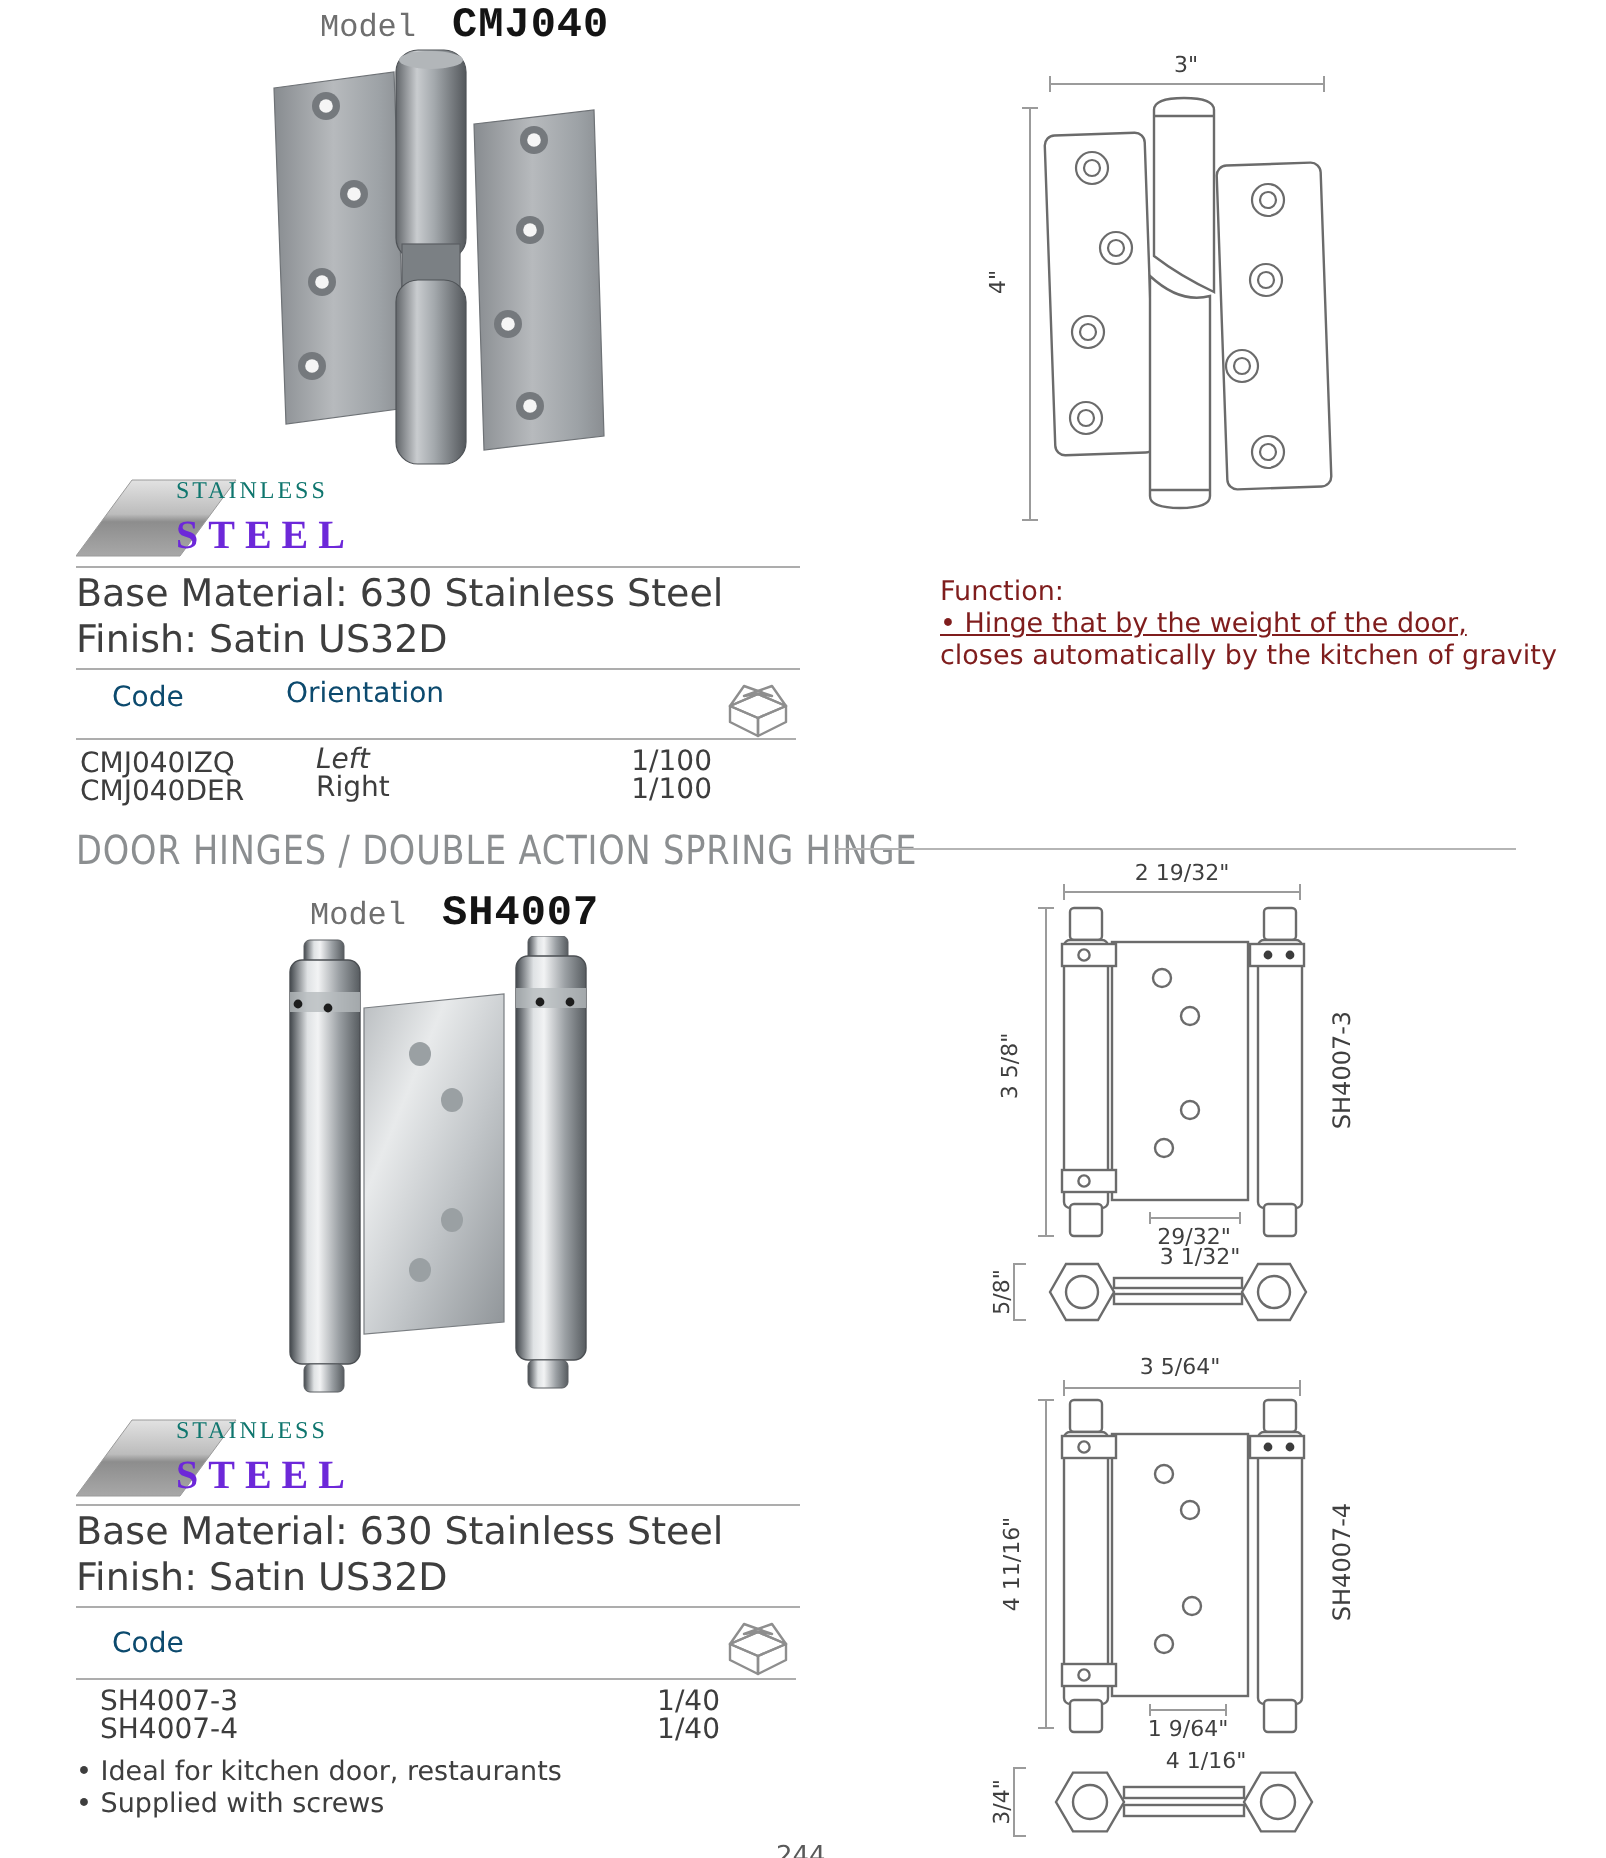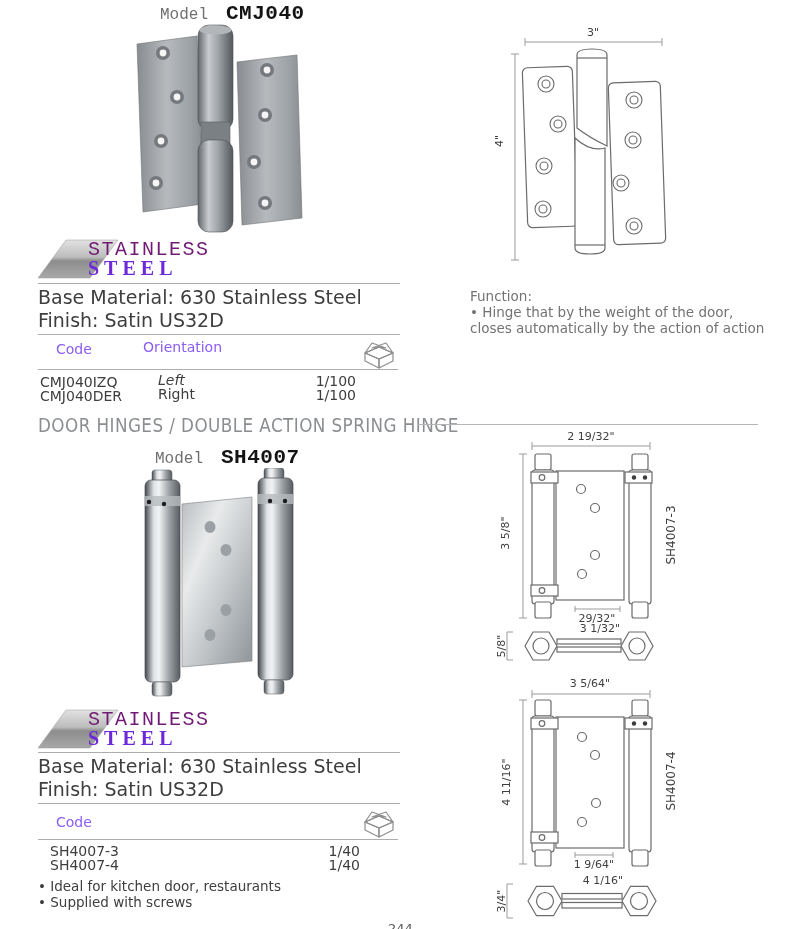--- a/index.html
+++ b/index.html
@@ -12,37 +12,37 @@
   .rule { position:absolute; height:1px; background:#adadad; }
 
   
   .model-row { position:absolute; white-space:nowrap;font-family:Liberation Mono, monospace; }
   .model-label { font-size:16px; color:#6f6f6f; margin-right:18px; }
   .model-number { font-size:21px; font-weight:bold; color:#141414; letter-spacing:0.5px; }
 
   
   .badge { position:absolute; width:170px; height:42px; }
   .badge svg { position:absolute; left:0; top:0; }
-  .badge-l1 { position:absolute; left:50px; top:0; font-family:Liberation Mono, monospace;
-              font-size:20px; color:#701a75; letter-spacing:1.5px; }
+  .badge-l1 { position:absolute; left:50px; top:0; font-family:Liberation Serif, serif;
+              font-size:12px; color:#0f766e; letter-spacing:1.5px; }
   .badge-l2 { position:absolute; left:50px; top:19px; font-family:"Liberation Serif","DejaVu Serif",serif;
               font-size:20px; font-weight:bold; color:#6d28d9; letter-spacing:5px; }
 
   .spec-line { position:absolute; font-size:19px; font-weight:500; color:#3e3e3e; white-space:nowrap; }
 
   
-  .tbl-head { position:absolute; font-size:14px; color:#8b5cf6; }
+  .tbl-head { position:absolute; font-size:14px; color:#0c4a6e; }
   .tbl-cell { position:absolute; font-size:14px; color:#3d3d3d; white-space:nowrap; }
   .pack-icon { position:absolute; }
 
   #heading-text { position:absolute; left:38px; top:413px; font-size:20px; color:#8b8e90;
                   white-space:nowrap; transform:scaleX(0.84); transform-origin:left center; letter-spacing:0.5px; }
   #heading-line { left:418px; top:424px; width:340px; background:#b5b5b5; }
 
-  .func-line { position:absolute; font-size:13.5px; color:#737373; white-space:nowrap; }
+  .func-line { position:absolute; font-size:13.5px; color:#7f1d1d; white-space:nowrap; }
   .bullet-line { position:absolute; font-size:13.5px; color:#3e3e3e; white-space:nowrap; }
 
   
   .drawing { position:absolute; }
   .dimh { position:absolute; transform:translateX(-50%); font-size:11px; color:#3f3f3f; white-space:nowrap; }
   .dimr { position:absolute; transform:translate(-50%,-50%) rotate(-90deg); font-size:11px; color:#3f3f3f; white-space:nowrap; }
   .dwg-label { position:absolute; transform:translate(-50%,-50%) rotate(-90deg); font-size:12px; color:#3f3f3f; white-space:nowrap; }
 
   #page-num { position:absolute; left:388px; top:921px; font-size:13px; color:#5a5a5a; }
 
@@ -55,21 +55,21 @@
   #s1-basemat { left:38px; top:286px; }
   #s1-finish { left:38px; top:309px; }
   #s1-rule-b { left:38px; top:334px; width:362px; }
   #s1-col-code { left:56px; top:341px; }
   #s1-col-orient { left:143px; top:339px; }
   #s1-pack-icon { left:360px; top:337px; }
   #s1-rule-c { left:38px; top:369px; width:360px; }
   #s1-r1-code { left:40px; top:374px; } #s1-r1-or { left:158px; top:372px;font-style:italic; } #s1-r1-pk { left:356px; top:373px; }
   #s1-r2-code { left:40px; top:388px; } #s1-r2-or { left:158px; top:386px; } #s1-r2-pk { left:356px; top:387px; }
   #s1-func-t  { left:470px; top:288px; }
-  #s1-func-1  { left:470px; top:304px; }
+  #s1-func-1  { left:470px; top:304px;text-decoration:underline; }
   #s1-func-2  { left:470px; top:320px; }
 
   #s2-model { left:155px; top:446px; }
   #s2-photo { left:140px; top:468px; }
   #s2-badge { left:38px; top:708px; }
   #s2-rule-a { left:38px; top:752px; width:362px; }
   #s2-basemat { left:38px; top:755px; }
   #s2-finish { left:38px; top:778px; }
   #s2-rule-b { left:38px; top:803px; width:362px; }
   #s2-col-code { left:56px; top:814px; }
@@ -226,21 +226,21 @@
 
 <div class="tbl-cell" id="s1-r1-code">CMJ040IZQ</div>
 <div class="tbl-cell" id="s1-r1-or">Left</div>
 <div class="tbl-cell" id="s1-r1-pk" style="transform:translateX(-100%);">1/100</div>
 <div class="tbl-cell" id="s1-r2-code">CMJ040DER</div>
 <div class="tbl-cell" id="s1-r2-or">Right</div>
 <div class="tbl-cell" id="s1-r2-pk" style="transform:translateX(-100%);">1/100</div>
 
 <div class="func-line" id="s1-func-t">Function:</div>
 <div class="func-line" id="s1-func-1">• Hinge that by the weight of the door,</div>
-<div class="func-line" id="s1-func-2">closes automatically by the action of action</div>
+<div class="func-line" id="s1-func-2">closes automatically by the kitchen of gravity</div>
 
 <div id="heading-text">DOOR HINGES / DOUBLE ACTION SPRING HINGE</div>
 <div class="rule" id="heading-line"></div>
 
 <div class="model-row" id="s2-model">
   <span class="model-label">Model</span><span class="model-number">SH4007</span>
 </div>
 
 <div class="abs" id="s2-photo">
   <svg width="160" height="232" viewBox="0 0 160 232">

